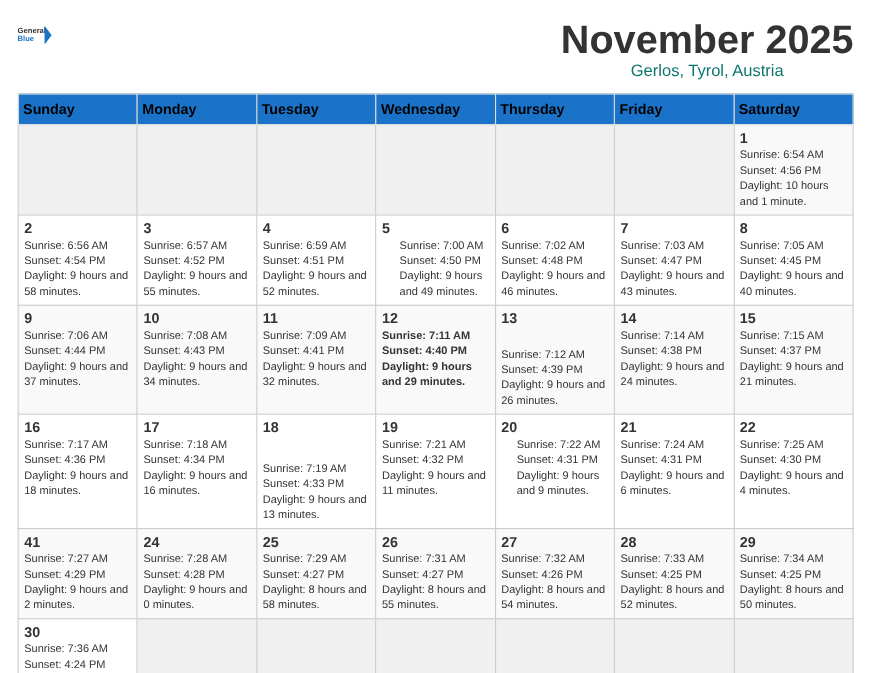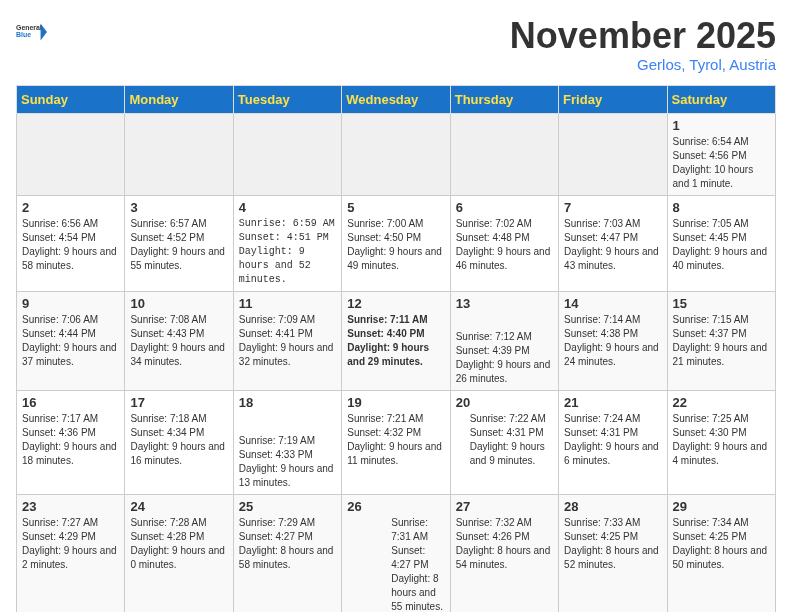--- a/index.html
+++ b/index.html
@@ -19,39 +19,39 @@
     .logo {
       display: flex;
       align-items: center;
       gap: 4px;
     }
     .logo-icon {
       width: 32px;
       height: 32px;
     }
     .title-block {
-      text-align: right;
+      text-align: center;
     }
     .month-title {
       font-size: 36px;
       font-weight: bold;
       color: #333;
       line-height: 1.1;
     }
     .subtitle {
       font-size: 15px;
-      color: #3b82f6;
+      color: #0f766e;
     }
     table {
       width: 100%;
       border-collapse: collapse;
     }
     thead th {
       background-color: #1a73c8;
-      color: #fde047;
+      color: #000000;
       font-size: 13px;
       font-weight: bold;
       padding: 6px 4px;
       text-align: left;
       border: 1px solid #ddd;
     }
     tbody td {
       border: 1px solid #ccc;
       vertical-align: top;
       padding: 4px 5px;
@@ -129,27 +129,27 @@
 Daylight: 9 hours and 58 minutes.</div>
         </td>
         <td>
           <div class="day-num">3</div>
           <div class="day-info" style="white-space: pre-line;">Sunrise: 6:57 AM
 Sunset: 4:52 PM
 Daylight: 9 hours and 55 minutes.</div>
         </td>
         <td>
           <div class="day-num">4</div>
-          <div class="day-info" style="white-space: pre-line; font-family: Liberation Mono, monospace;">Sunrise: 6:59 AM
+          <div class="day-info" style="white-space: pre-line;">Sunrise: 6:59 AM
 Sunset: 4:51 PM
 Daylight: 9 hours and 52 minutes.</div>
         </td>
         <td>
           <div class="day-num">5</div>
-          <div class="day-info" style="white-space: pre-line;">Sunrise: 7:00 AM
+          <div class="day-info" style="white-space: pre-line; margin-left: 16px;">Sunrise: 7:00 AM
 Sunset: 4:50 PM
 Daylight: 9 hours and 49 minutes.</div>
         </td>
         <td>
           <div class="day-num">6</div>
           <div class="day-info" style="white-space: pre-line;">Sunrise: 7:02 AM
 Sunset: 4:48 PM
 Daylight: 9 hours and 46 minutes.</div>
         </td>
         <td>
@@ -248,40 +248,40 @@
         </td>
         <td>
           <div class="day-num">22</div>
           <div class="day-info" style="white-space: pre-line;">Sunrise: 7:25 AM
 Sunset: 4:30 PM
 Daylight: 9 hours and 4 minutes.</div>
         </td>
       </tr>
       <tr>
         <td>
-          <div class="day-num">23</div>
+          <div class="day-num">41</div>
           <div class="day-info" style="white-space: pre-line;">Sunrise: 7:27 AM
 Sunset: 4:29 PM
 Daylight: 9 hours and 2 minutes.</div>
         </td>
         <td>
           <div class="day-num">24</div>
           <div class="day-info" style="white-space: pre-line;">Sunrise: 7:28 AM
 Sunset: 4:28 PM
 Daylight: 9 hours and 0 minutes.</div>
         </td>
         <td>
           <div class="day-num">25</div>
           <div class="day-info" style="white-space: pre-line;">Sunrise: 7:29 AM
 Sunset: 4:27 PM
 Daylight: 8 hours and 58 minutes.</div>
         </td>
         <td>
           <div class="day-num">26</div>
-          <div class="day-info" style="white-space: pre-line; margin-left: 44px;">Sunrise: 7:31 AM
+          <div class="day-info" style="white-space: pre-line;">Sunrise: 7:31 AM
 Sunset: 4:27 PM
 Daylight: 8 hours and 55 minutes.</div>
         </td>
         <td>
           <div class="day-num">27</div>
           <div class="day-info" style="white-space: pre-line;">Sunrise: 7:32 AM
 Sunset: 4:26 PM
 Daylight: 8 hours and 54 minutes.</div>
         </td>
         <td>

